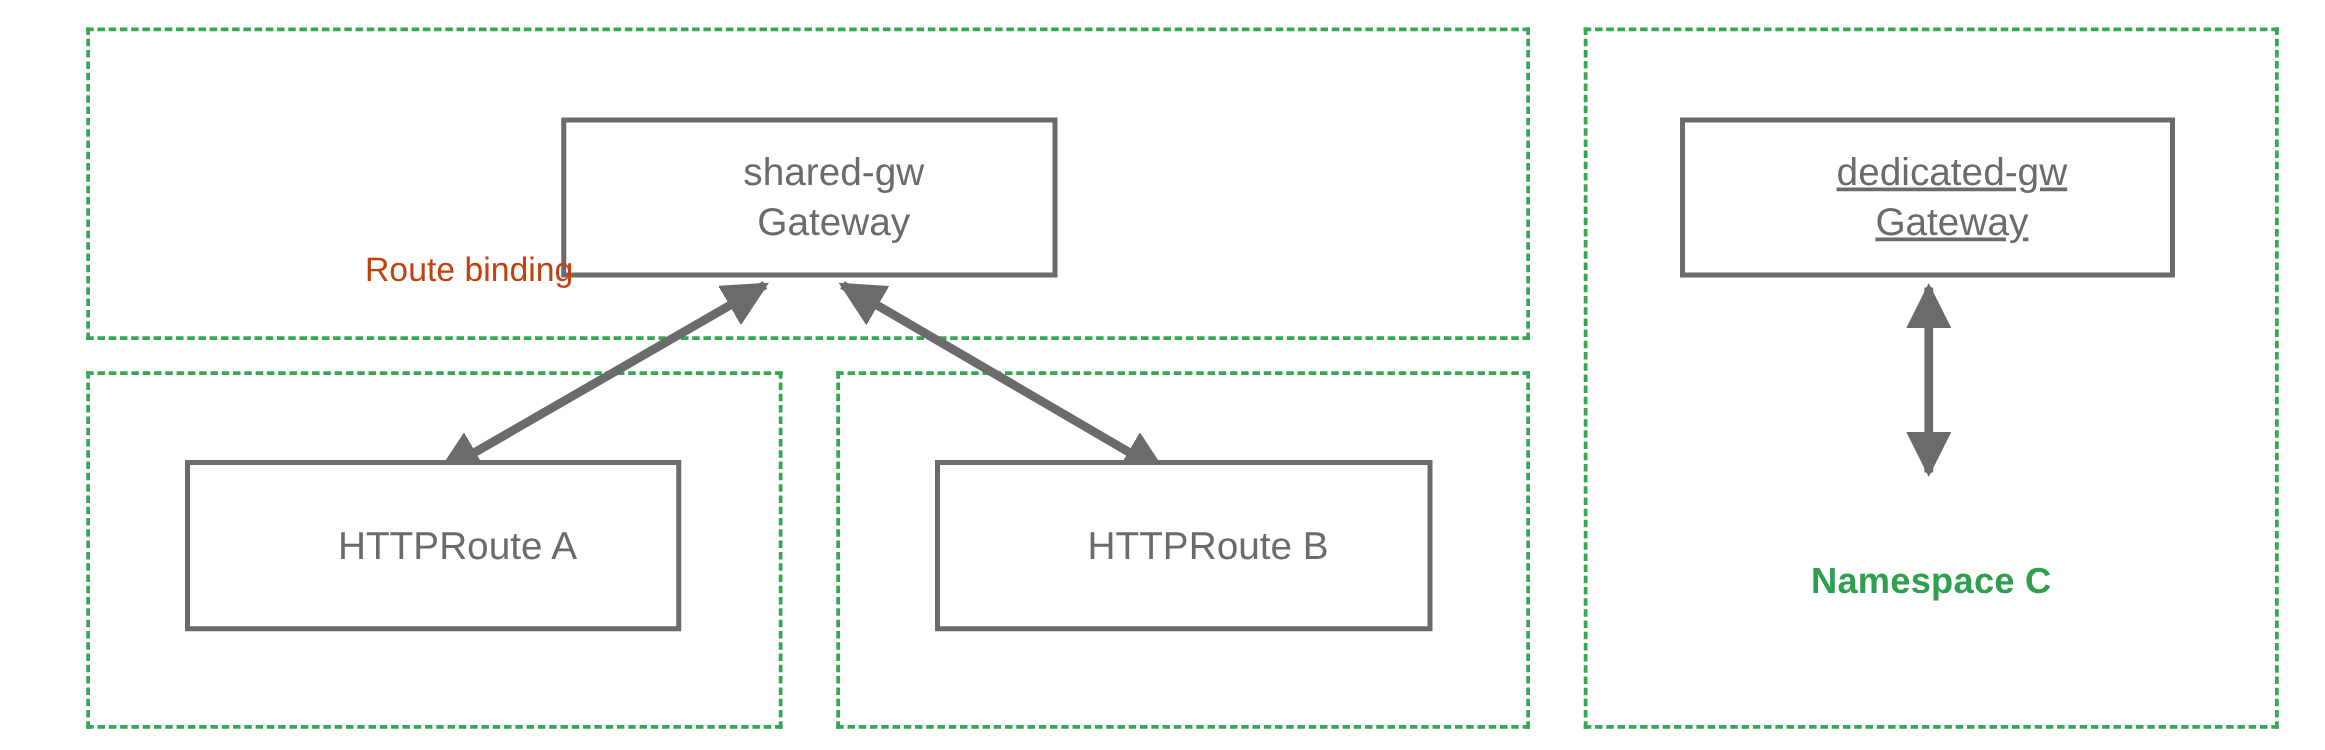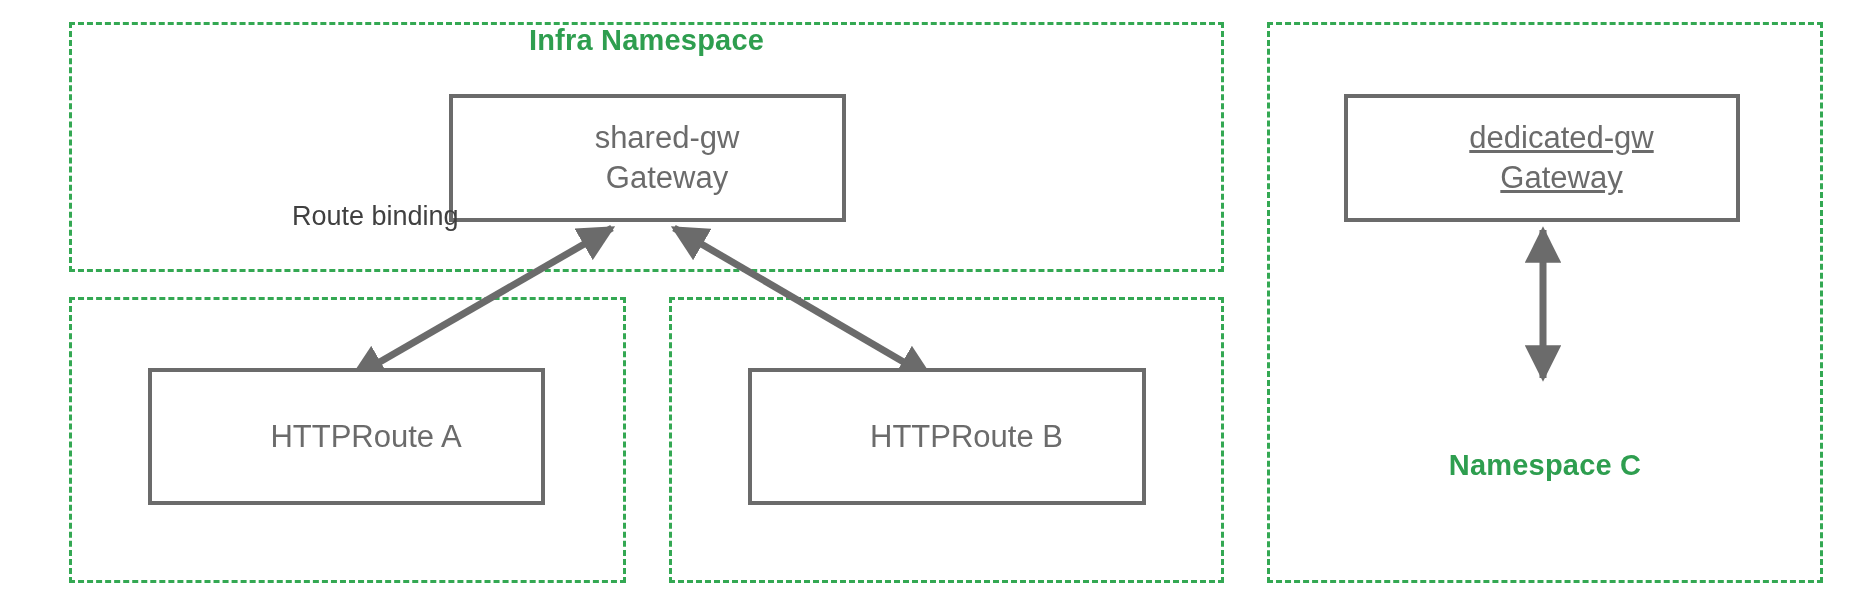--- a/index.html
+++ b/index.html
@@ -53,21 +53,21 @@
     flex-direction: column;
     align-items: center;
     justify-content: center;
     white-space: pre-line;
     padding-left: 39px;
   }
 
   
   .edge-label {
     position: absolute;
-    color: #404040;
+    color: #c2410c;
     font-size: 27px;
     white-space: nowrap;
     line-height: 1;
   }
 
   
   #arrow-layer {
     position: absolute;
     left: 0;
     top: 0;
@@ -82,21 +82,20 @@
 <div id="canvas">
 
   <div class="ns-box" style="left:69px; top:22px; width:1155px; height:250px;"></div>
 
   <div class="ns-box" style="left:69px; top:297px; width:557px; height:286px;"></div>
 
   <div class="ns-box" style="left:669px; top:297px; width:555px; height:286px;"></div>
 
   <div class="ns-box" style="left:1267px; top:22px; width:556px; height:561px;"></div>
 
-  <div class="ns-label" style="left:69px; top:26px; width:1155px;">Infra Namespace</div>
 
   <div class="ns-label" style="left:69px; top:451px; width:557px;">Namespace A</div>
 
   <div class="ns-label" style="left:669px; top:451px; width:555px;">Namespace B</div>
 
   <div class="ns-label" style="left:1267px; top:451px; width:556px;">Namespace C</div>
 
   <svg id="arrow-layer" viewBox="0 0 1860 600" width="1860" height="600" xmlns="http://www.w3.org/2000/svg">
     <defs>
       <marker id="head" viewBox="0 0 10 10" refX="9" refY="5" markerWidth="5.2" markerHeight="5.2" orient="auto-start-reverse">

